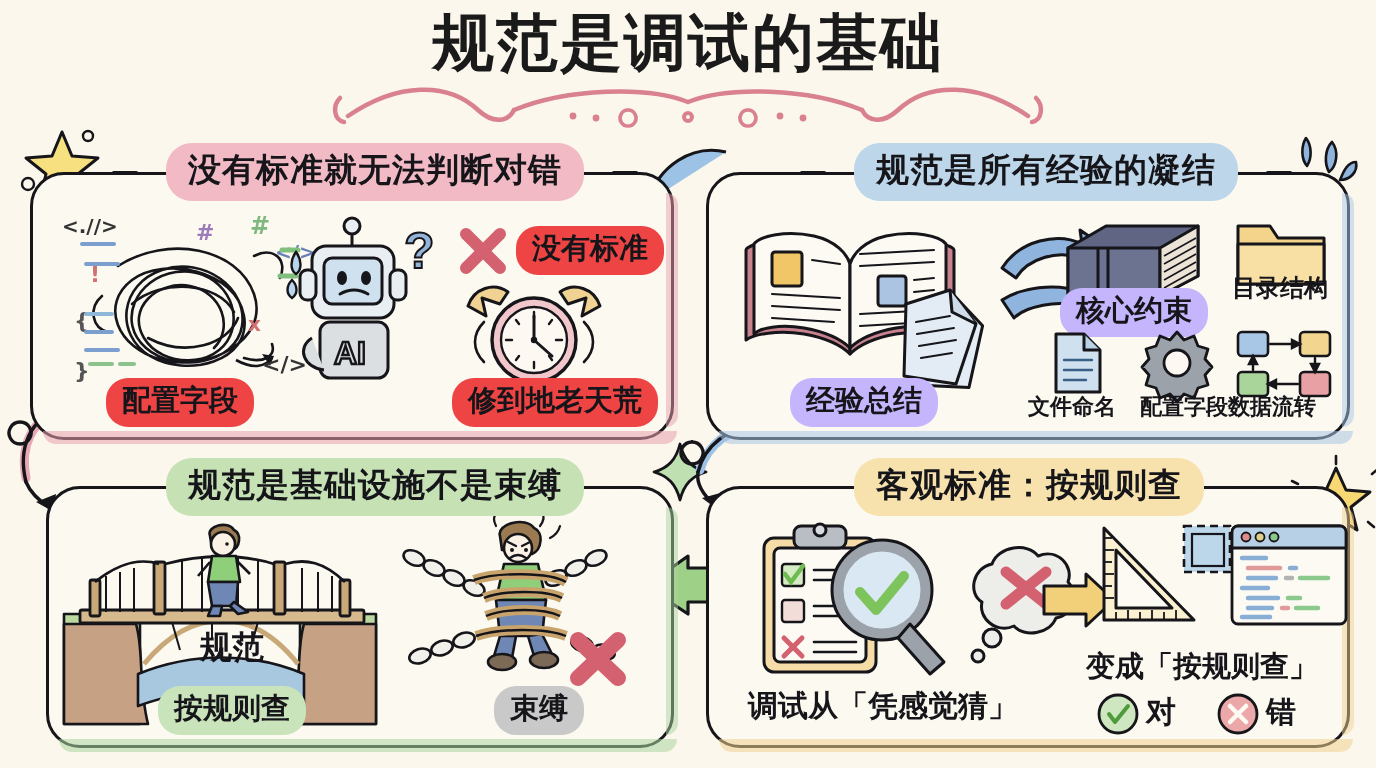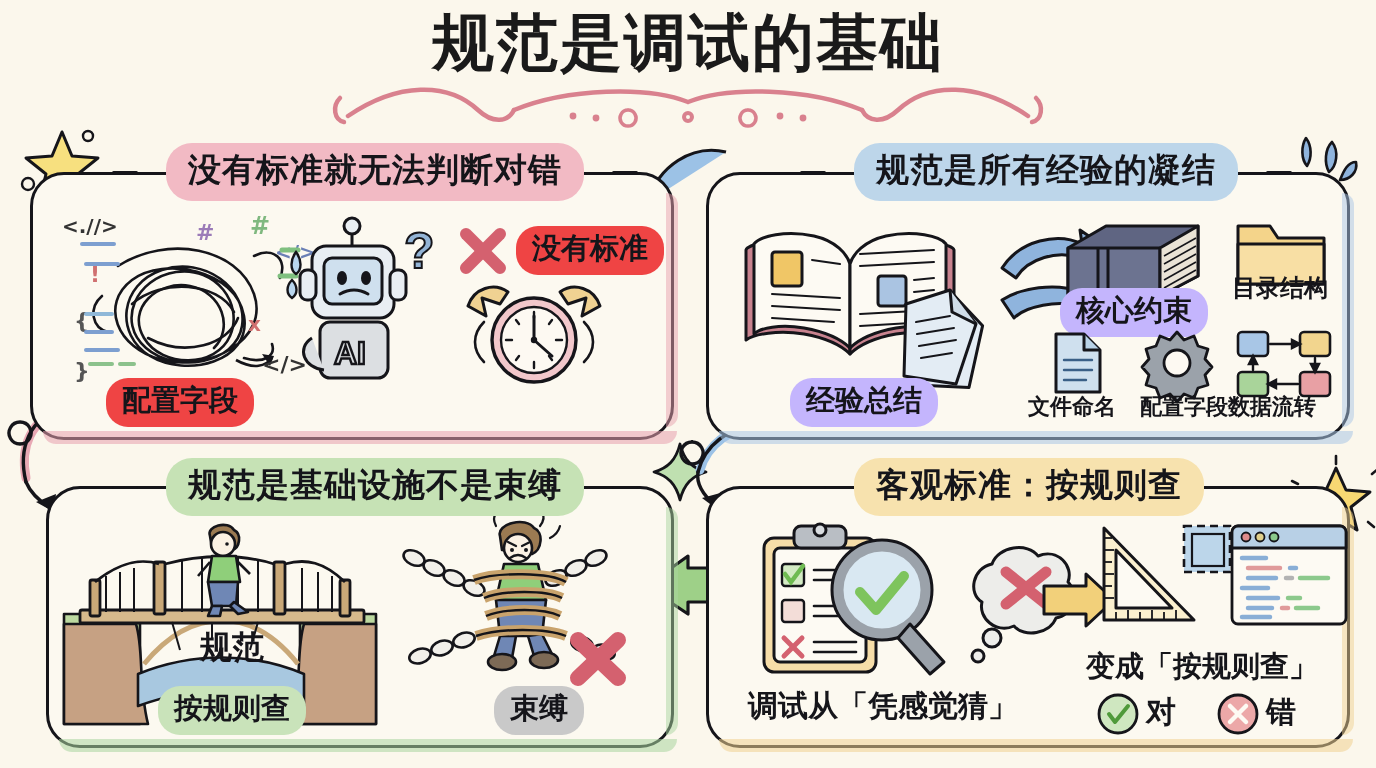--- a/index.html
+++ b/index.html
@@ -265,20 +265,21 @@
     <g stroke="#15151a" stroke-width="3" stroke-linecap="round">
       <line x1="74" y1="56" x2="74" y2="32"></line>
         <line x1="74" y1="56" x2="92" y2="72"></line>
     </g>
     <circle cx="74" cy="56" r="3.2" fill="#15151a"></circle>
     <g fill="none" stroke="#15151a" stroke-width="2.6" stroke-linecap="round">
       <path d="M24,38 C12,50 12,66 24,78"></path>
         <path d="M124,38 C136,50 136,66 124,78"></path>
     </g>
   </svg>
+  <div class="chip chip-pink" style="left:452px; top:378px;">修到地老天荒</div>
 
   <div class="card" id="card-q2"></div>
   <div class="hdr" id="hdr-q2">
     <span class="tick"></span>
     <span class="pill">规范是所有经验的凝结</span>
     <span class="tick"></span>
   </div>
 
   <svg class="deco" style="left:738px; top:216px;" width="230" height="160">
     <g stroke="#15151a" stroke-width="3" stroke-linejoin="round">

